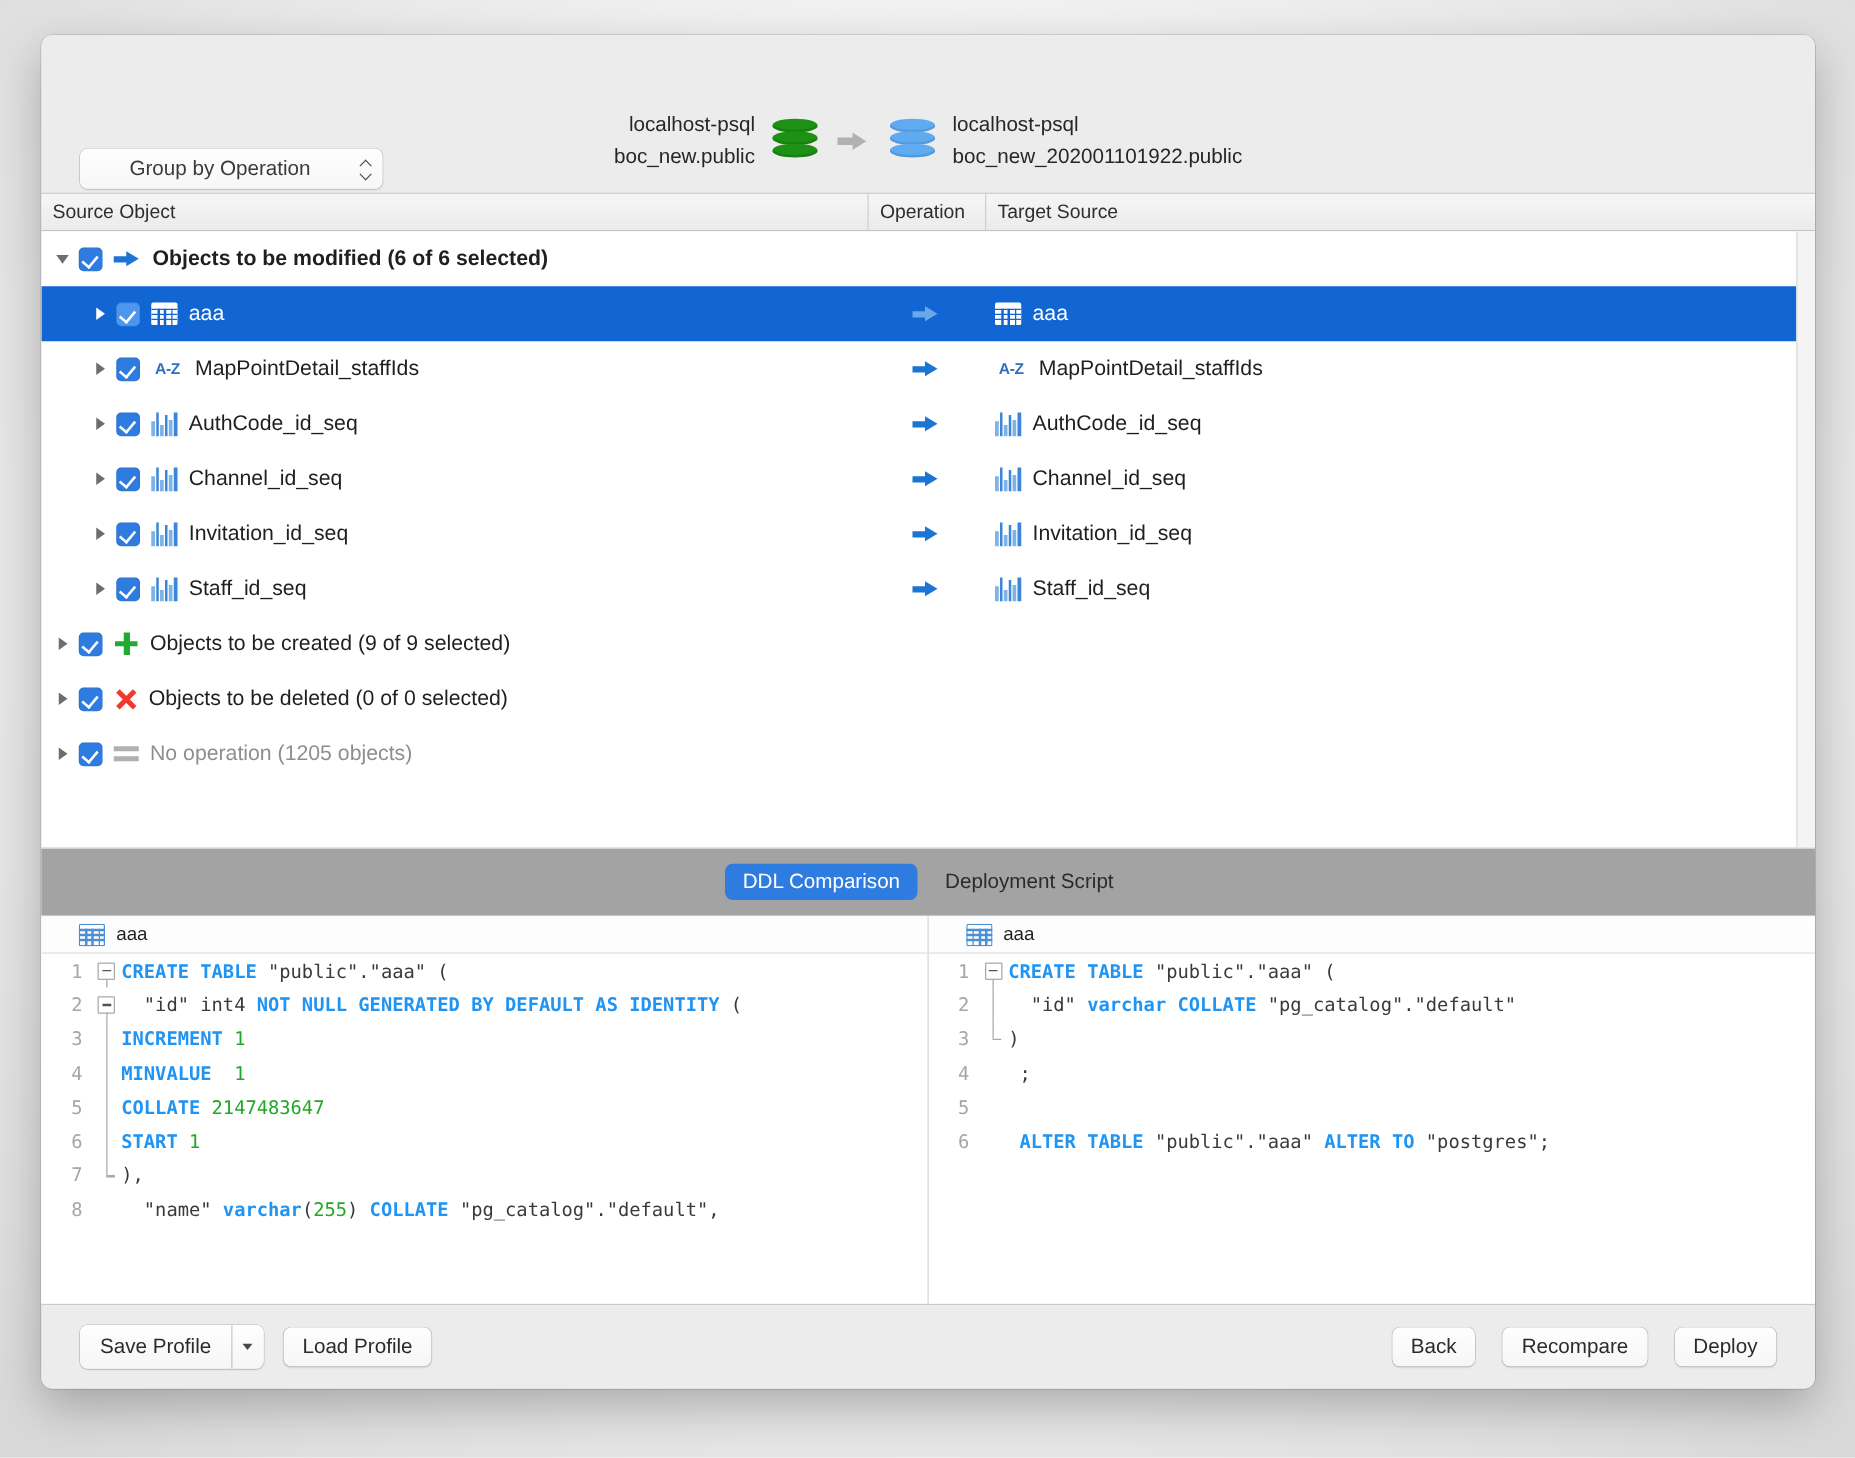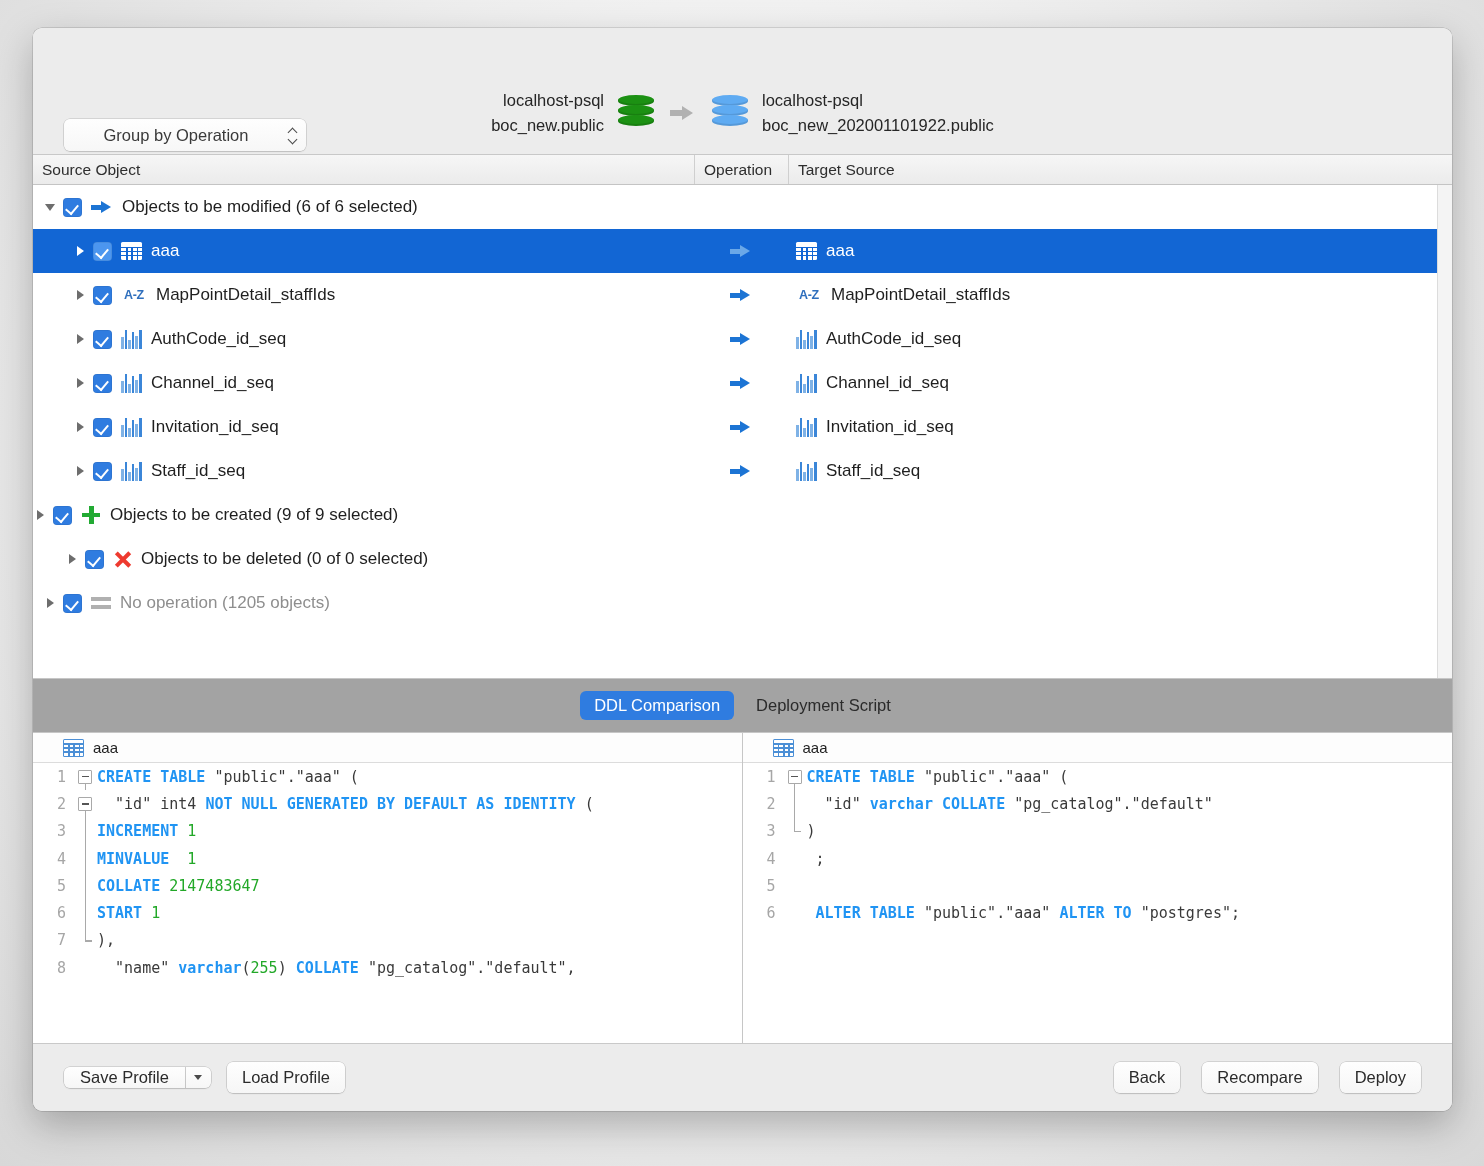--- a/index.html
+++ b/index.html
@@ -449,21 +449,21 @@
     font-size: 16.5px;
     color: #2b2b2b;
     display: flex;
     align-items: center;
     justify-content: center;
     cursor: default;
     white-space: nowrap;
   }
   #split-save {
     display: flex;
-    height: 21px;
+    height: 35px;
     border-radius: 6px;
     background: linear-gradient(to bottom, #fefefe, #f6f6f6);
     box-shadow: 0 0 0 0.5px rgba(0,0,0,0.22), 0 1px 1.5px rgba(0,0,0,0.10);
     overflow: hidden;
   }
   #split-save .main {
     padding: 0 16px;
     display: flex; align-items: center;
     font-size: 16.5px; color: #2b2b2b;
     cursor: default;
@@ -531,21 +531,21 @@
       <span>Operation</span>
     </div>
     <div class="col tgt">
       <span>Target Source</span>
     </div>
   </div>
 
   <div id="tree">
     <div id="tree-rows">
         <div class="row">
-          <div class="srccell" style="padding-left: 10px;">
+          <div class="srccell" style="padding-left: 10px; font-weight: bold;">
             <span class="tri open"></span>
             <span style="width: 4px; flex: 0 0 4px;"></span>
             <span class="cb"></span>
             <span style="width: 9px; flex: 0 0 9px;"></span>
             <span class="arrow-blue"></span>
             <span style="width: 9px; flex: 0 0 9px;"></span>
             <span class="rowlabel">Objects to be modified (6 of 6 selected)</span>
           </div>
           <div class="opcell"></div>
           <div class="tgtcell"></div>
@@ -728,34 +728,34 @@
               <i></i>
               <i></i>
               <i></i>
               <i></i>
             </span>
             <span style="width: 9px; flex: 0 0 9px;"></span>
             <span class="rowlabel">Staff_id_seq</span>
           </div>
         </div>
         <div class="row">
-          <div class="srccell" style="">
+          <div class="srccell" style="padding-left: 10px;">
             <span class="tri"></span>
             <span style="width: 4px; flex: 0 0 4px;"></span>
             <span class="cb"></span>
             <span style="width: 9px; flex: 0 0 9px;"></span>
             <span class="plus-green"></span>
             <span style="width: 9px; flex: 0 0 9px;"></span>
             <span class="rowlabel">Objects to be created (9 of 9 selected)</span>
           </div>
           <div class="opcell"></div>
           <div class="tgtcell"></div>
         </div>
         <div class="row">
-          <div class="srccell" style=" margin-left: 32px;">
+          <div class="srccell" style="padding-left: 10px;">
             <span class="tri"></span>
             <span style="width: 4px; flex: 0 0 4px;"></span>
             <span class="cb"></span>
             <span style="width: 9px; flex: 0 0 9px;"></span>
             <span class="x-red"></span>
             <span style="width: 9px; flex: 0 0 9px;"></span>
             <span class="rowlabel">Objects to be deleted (0 of 0 selected)</span>
           </div>
           <div class="opcell"></div>
           <div class="tgtcell"></div>

